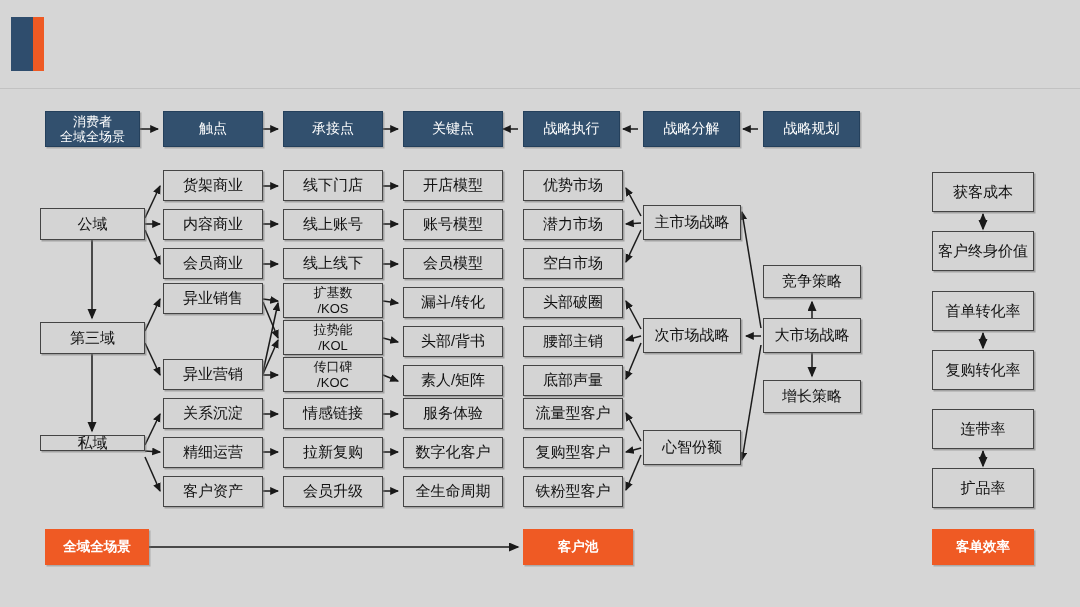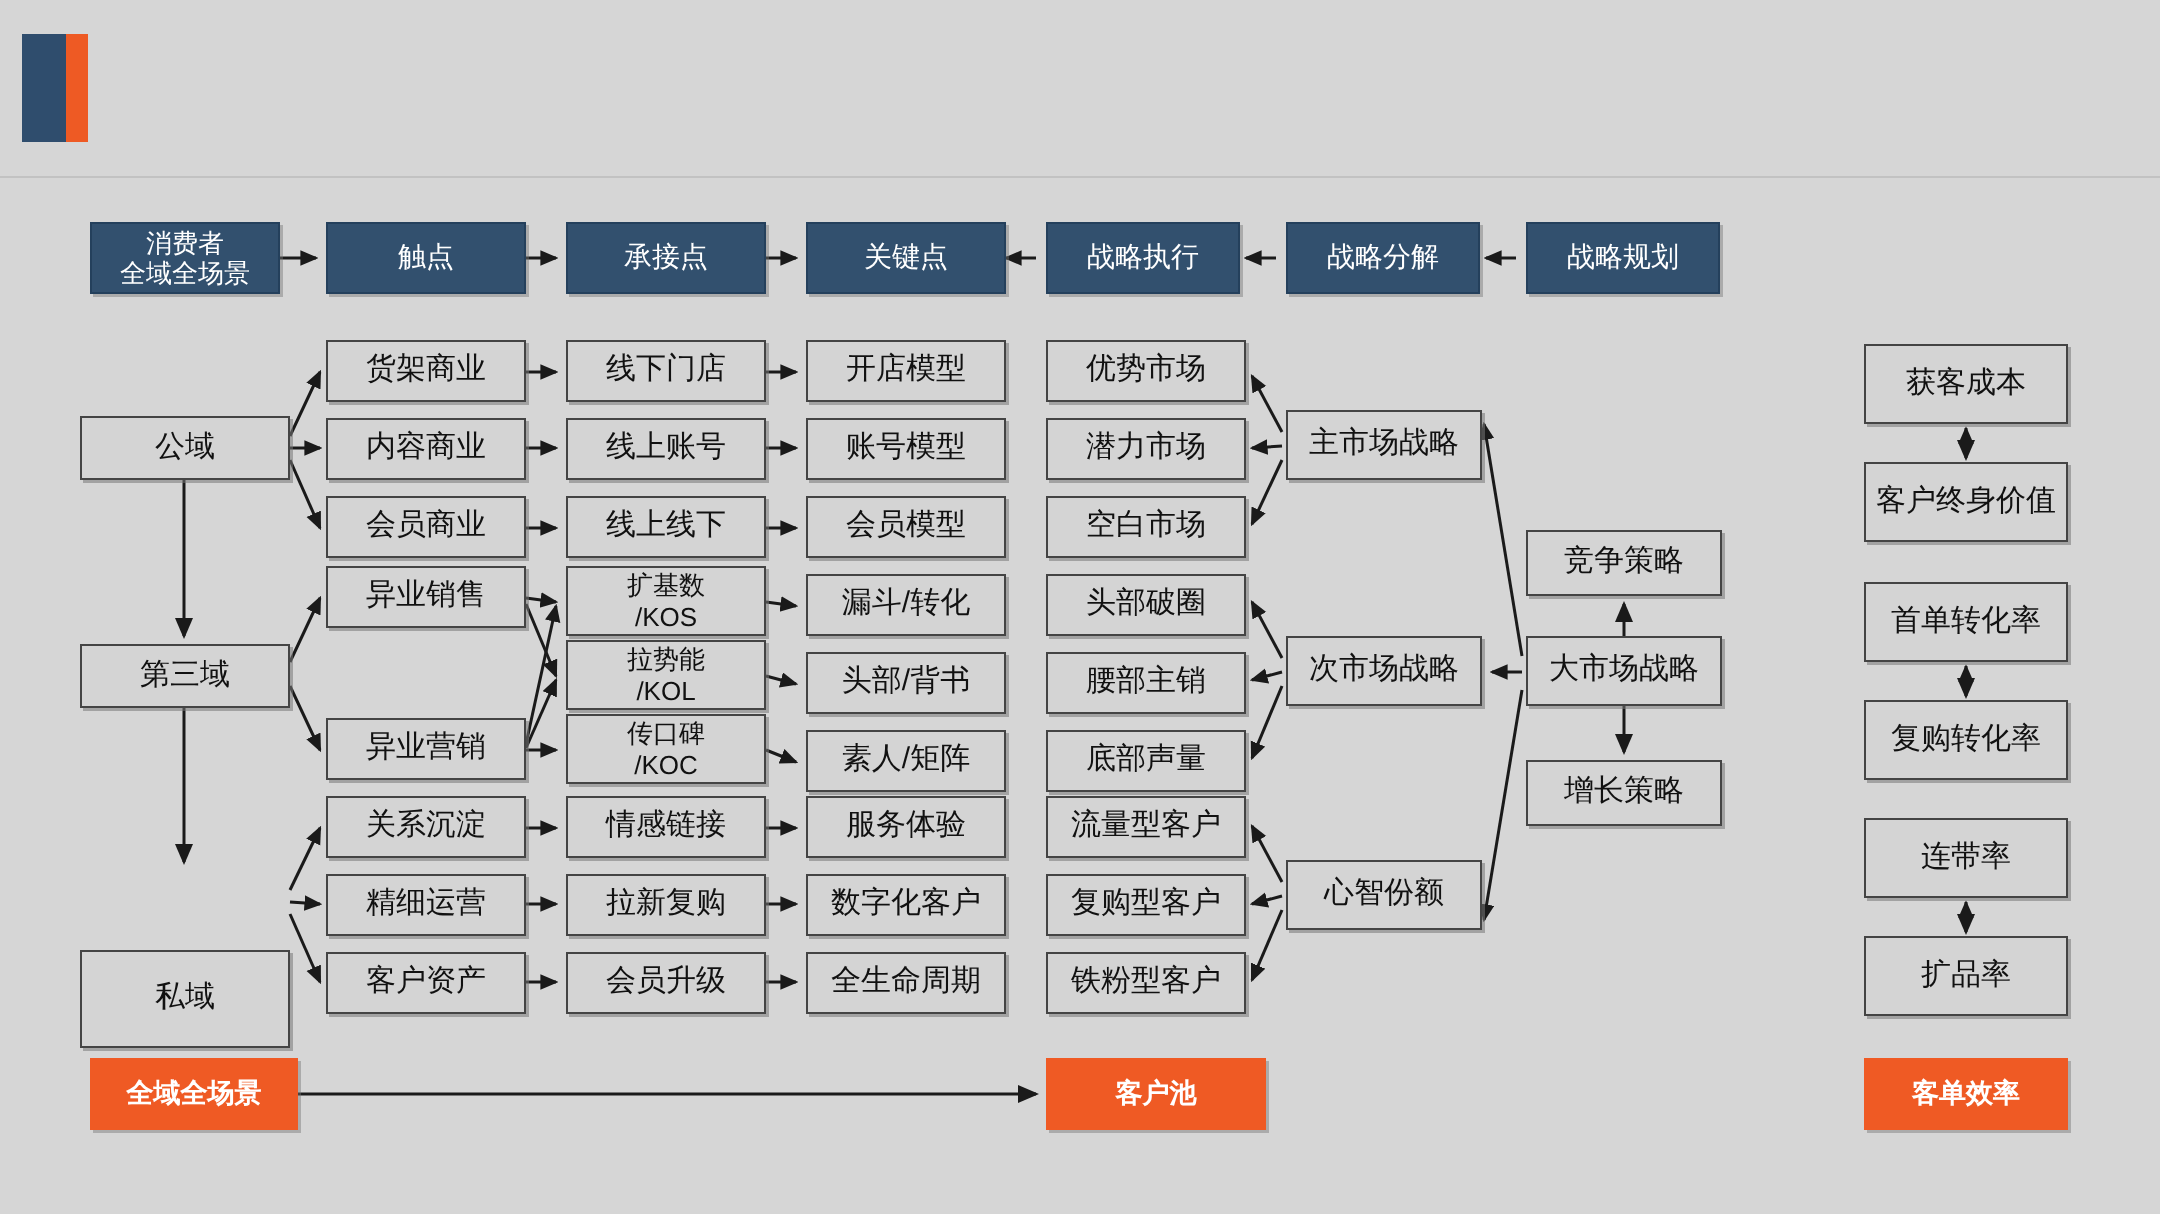--- a/index.html
+++ b/index.html
@@ -164,21 +164,21 @@
       </div>
       <div class="box blue" style="left: 763px; top: 111px; width: 97px; height: 36px;">
         <span>战略规划</span>
       </div>
       <div class="box grey" style="left: 40px; top: 208px; width: 105px; height: 32px;">
         <span>公域</span>
       </div>
       <div class="box grey" style="left: 40px; top: 322px; width: 105px; height: 32px;">
         <span>第三域</span>
       </div>
-      <div class="box grey" style="left: 40px; top: 435px; width: 105px; height: 49px; margin-top: 40px;">
+      <div class="box grey" style="left: 40px; top: 435px; width: 105px; height: 16px;">
         <span>私域</span>
       </div>
       <div class="box grey" style="left: 163px; top: 170px; width: 100px; height: 31px;">
         <span>货架商业</span>
       </div>
       <div class="box grey" style="left: 163px; top: 209px; width: 100px; height: 31px;">
         <span>内容商业</span>
       </div>
       <div class="box grey" style="left: 163px; top: 248px; width: 100px; height: 31px;">
         <span>会员商业</span>

